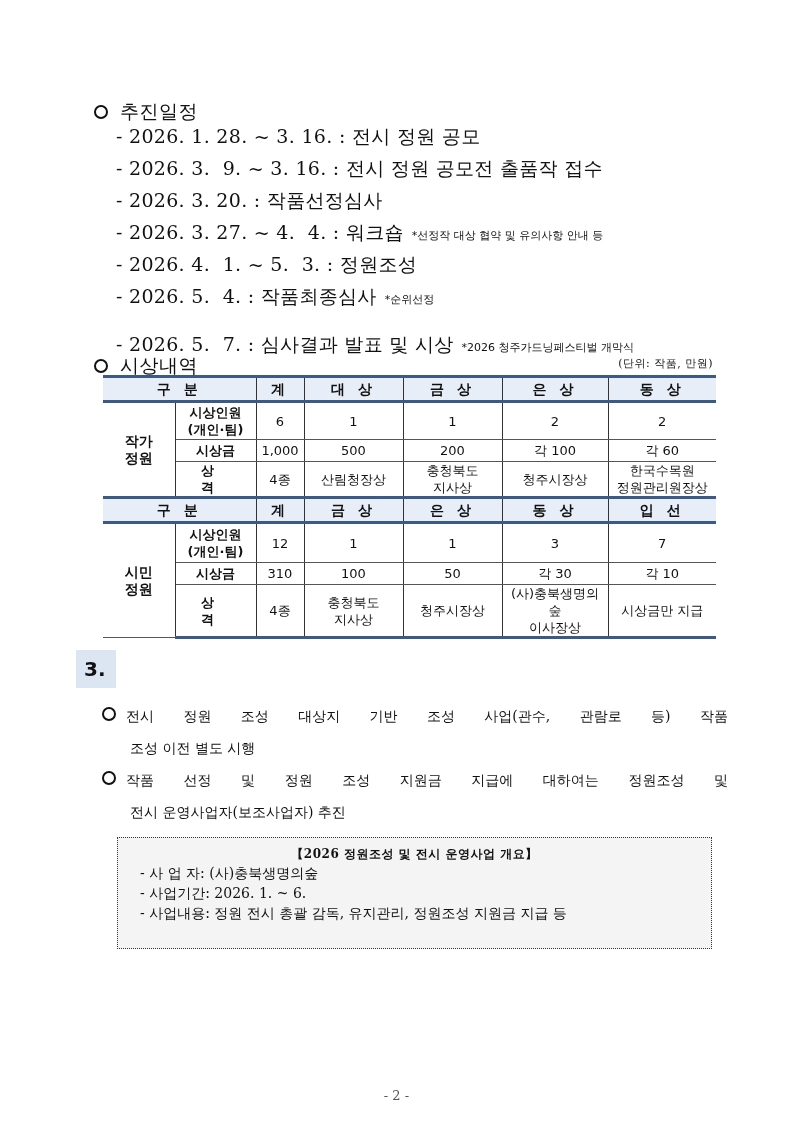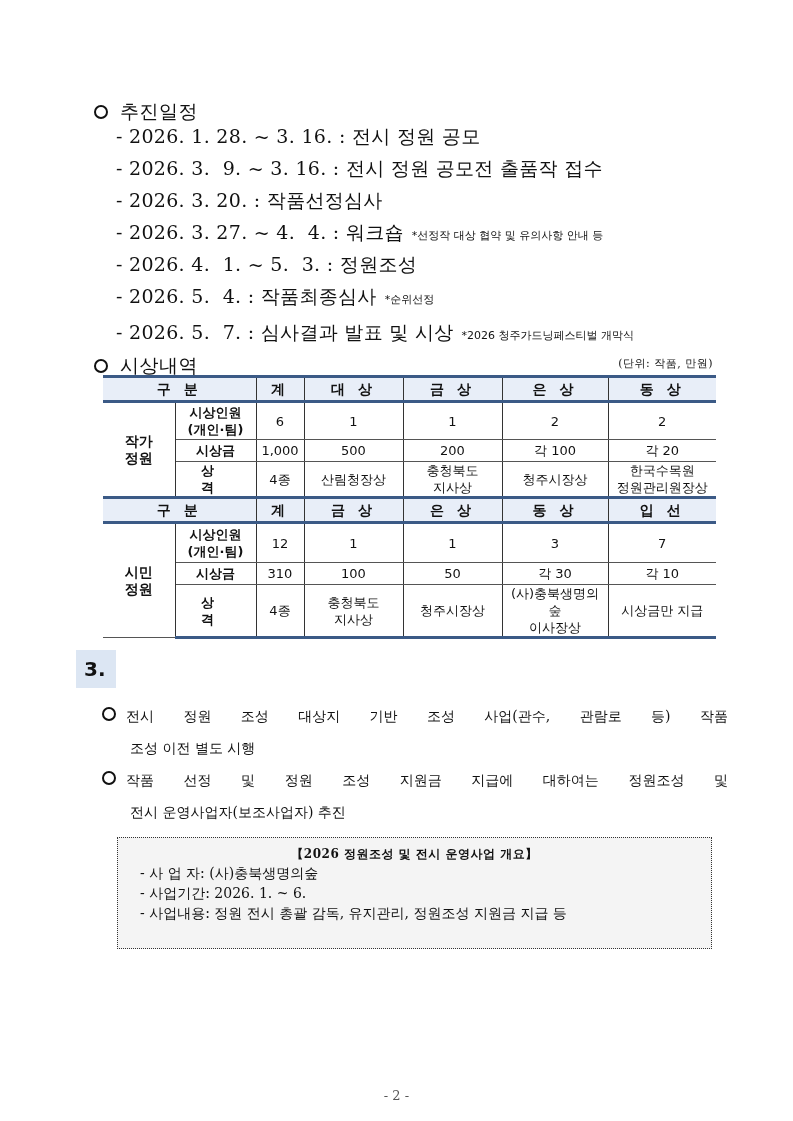--- a/index.html
+++ b/index.html
@@ -175,21 +175,21 @@
     <span class="circle-icon"></span>
     <span>추진일정</span>
   </div>
 
   <div class="sched-item" style="top:124px;"><span>- 2026. 1. 28. ~ 3. 16. : </span><span>전시 정원 공모</span></div>
   <div class="sched-item" style="top:156px;"><span>- 2026. 3.  9. ~ 3. 16. : </span><span>전시 정원 공모전 출품작 접수</span></div>
   <div class="sched-item" style="top:188px;"><span>- 2026. 3. 20. : </span><span>작품선정심사</span></div>
   <div class="sched-item" style="top:220px;"><span>- 2026. 3. 27. ~ 4.  4. : </span><span>워크숍</span><span class="sched-note">*선정작 대상 협약 및 유의사항 안내 등</span></div>
   <div class="sched-item" style="top:252px;"><span>- 2026. 4.  1. ~ 5.  3. : </span><span>정원조성</span></div>
   <div class="sched-item" style="top:284px;"><span>- 2026. 5.  4. : </span><span>작품최종심사</span><span class="sched-note">*순위선정</span></div>
-  <div class="sched-item" style="top:320px;"><span>- 2026. 5.  7. : </span><span>심사결과 발표 및 시상</span><span class="sched-note">*2026 청주가드닝페스티벌 개막식</span></div>
+  <div class="sched-item" style="top:332px;"><span>- 2026. 5.  7. : </span><span>심사결과 발표 및 시상</span><span class="sched-note">*2026 청주가드닝페스티벌 개막식</span></div>
 
   <div class="bullet-heading" style="top:346px;">
     <span class="circle-icon"></span>
     <span>시상내역</span>
   </div>
   <div class="unit-label">(단위: 작품, 만원)</div>
 
   <table class="awards" style="top:375px;">
     <colgroup>
       <col style="width:72px">
@@ -224,21 +224,21 @@
       <td>1</td>
       <td>2</td>
       <td>2</td>
     </tr>
     <tr style="height:22px;">
       <td class="row-label">시상금</td>
       <td>1,000</td>
       <td>500</td>
       <td>200</td>
       <td>각 100</td>
-      <td>각 20</td>
+      <td>각 60</td>
     </tr>
     <tr class="last" style="height:36px;">
       <td class="row-label spaced">상  격</td>
       <td>
             <div>4종</div>
           </td>
       <td>
             <div>산림청장상</div>
           </td>
       <td>

